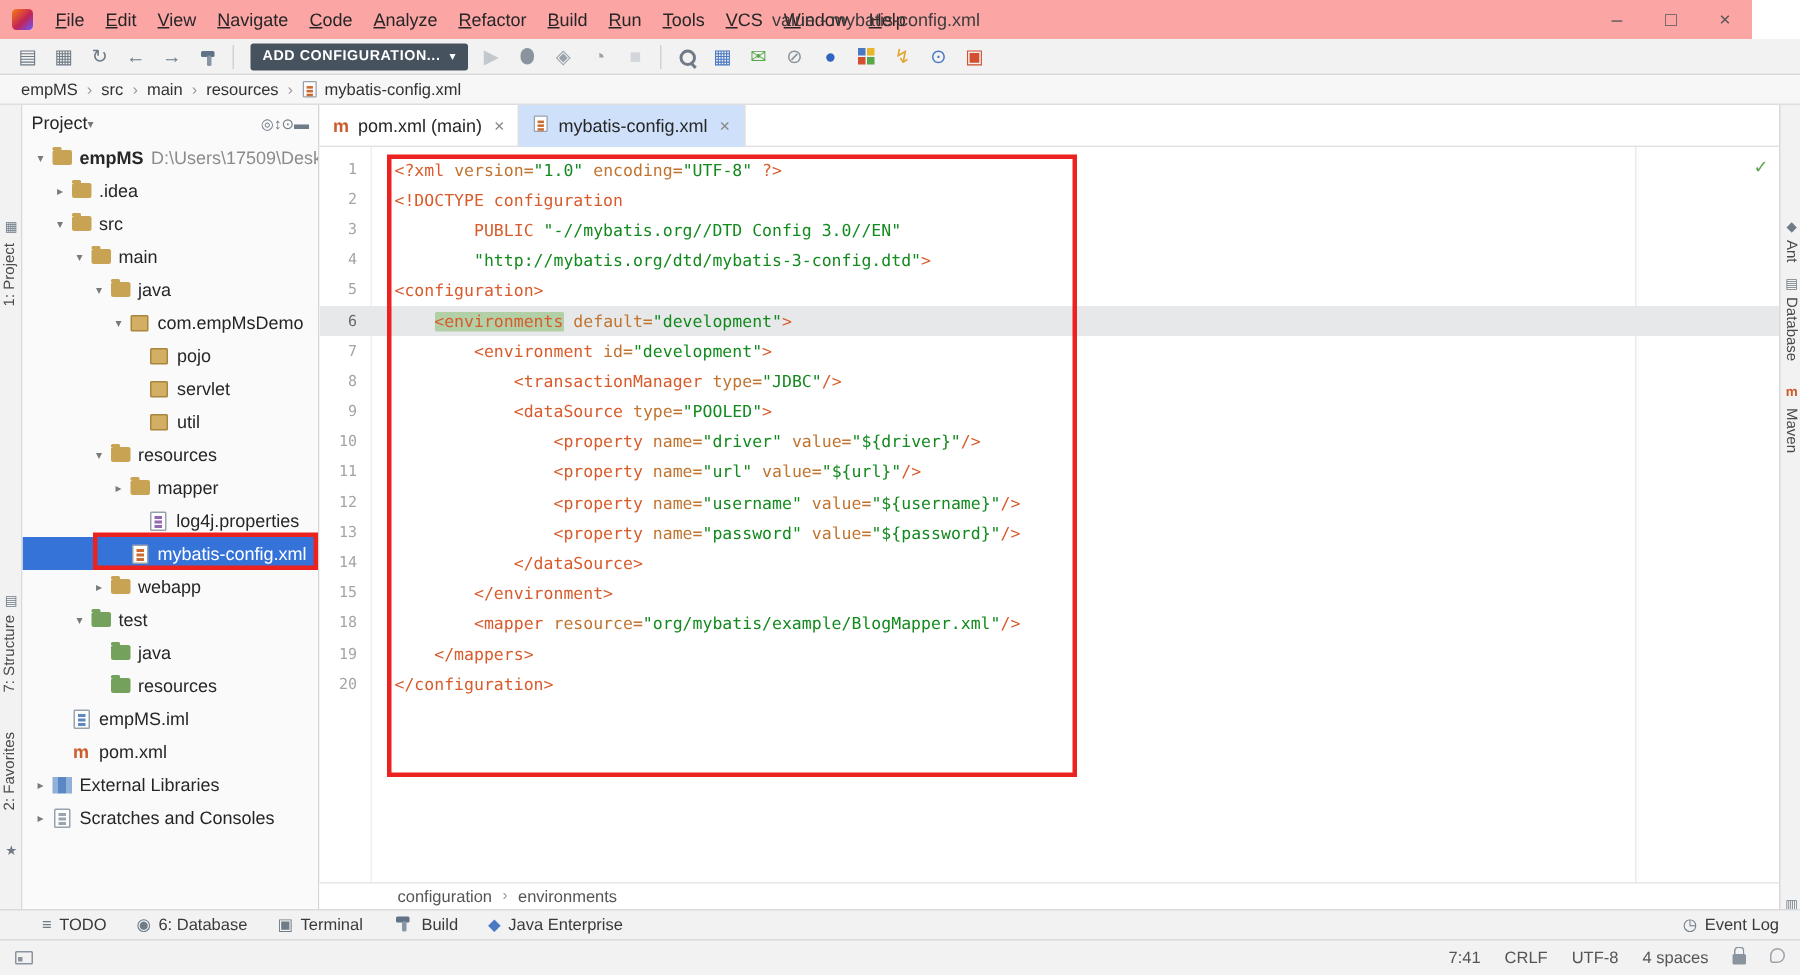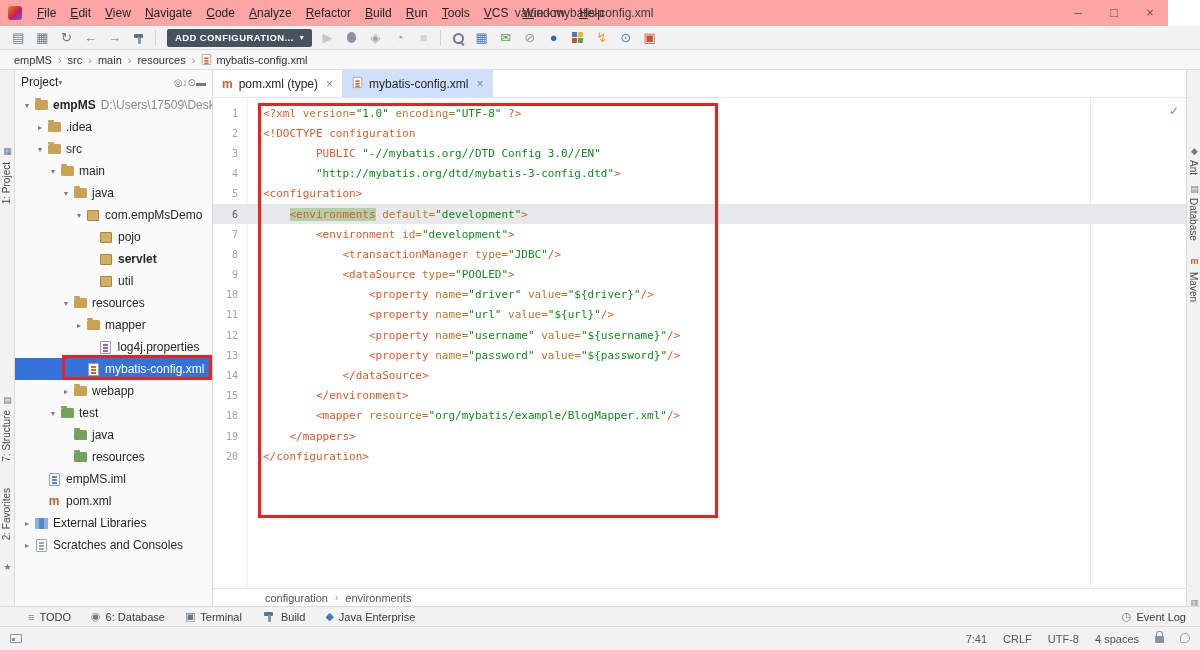--- a/index.html
+++ b/index.html
@@ -242,21 +242,21 @@
           </span>
           <span class="tlabel">com.empMsDemo</span>
         </div>
         <div class="trow" style="padding-left: 71px;">
           <span class="chev"></span>
           <span class="ticon">
             <span class="i-pkg"></span>
           </span>
           <span class="tlabel">pojo</span>
         </div>
-        <div class="trow" style="padding-left: 71px; font-weight: bold;">
+        <div class="trow" style="padding-left: 71px;">
           <span class="chev"></span>
           <span class="ticon">
             <span class="i-pkg"></span>
           </span>
           <span class="tlabel">servlet</span>
         </div>
         <div class="trow" style="padding-left: 71px;">
           <span class="chev"></span>
           <span class="ticon">
             <span class="i-pkg"></span>
@@ -347,21 +347,21 @@
           </span>
           <span class="tlabel">Scratches and Consoles</span>
         </div>
       </div>
   </div>
 
   <div id="editor" class="abs">
     <div id="tabbar">
         <div class="tab">
           <span><span class="i-maven">m</span></span>
-          <span>pom.xml (type)</span>
+          <span>pom.xml (main)</span>
           <span class="close">×</span>
         </div>
         <div class="tab active">
           <span><span class="i-file f-xml sm"></span></span>
           <span>mybatis-config.xml</span>
           <span class="close">×</span>
         </div>
       </div>
     <div id="code-area">
       <div id="gutter-line"></div>

